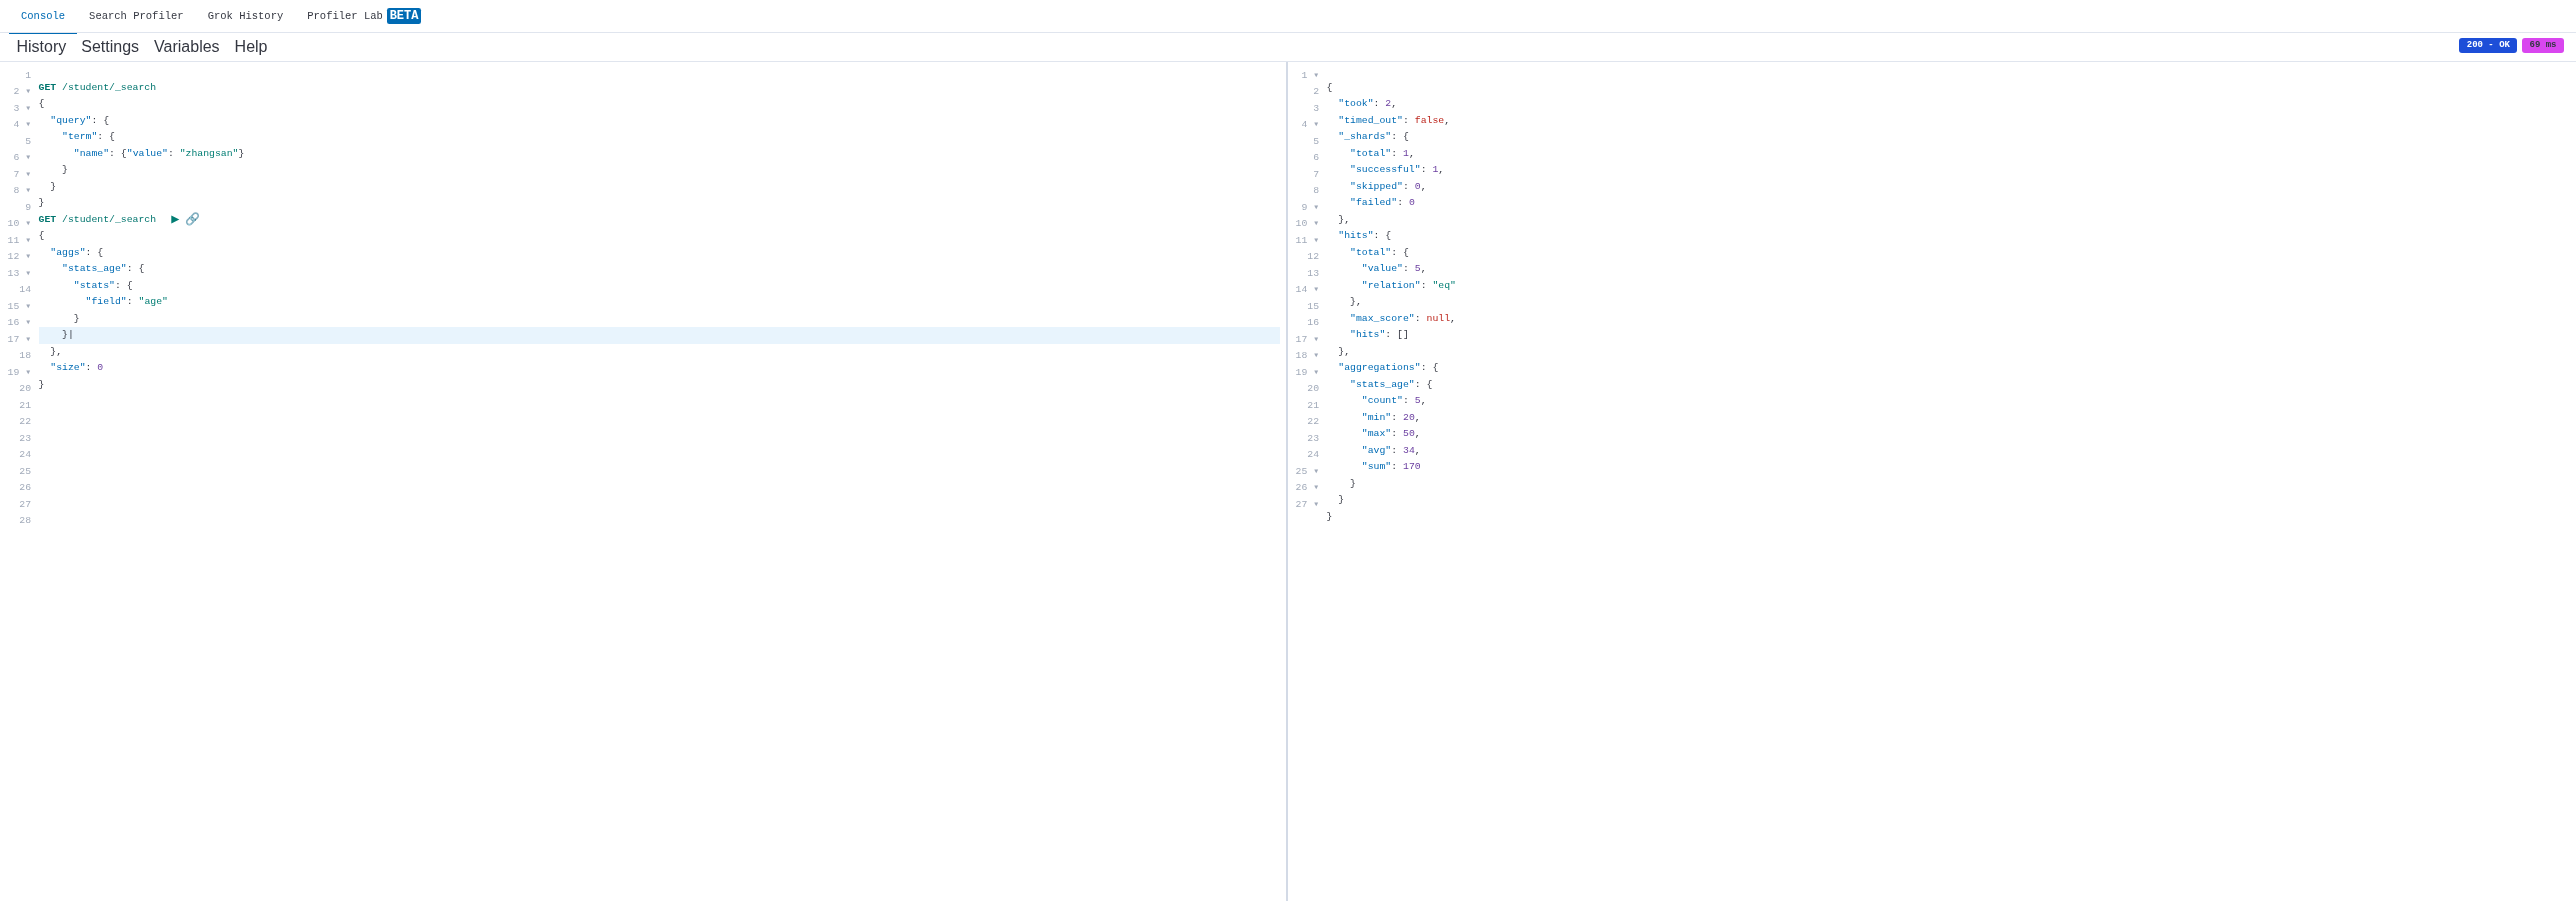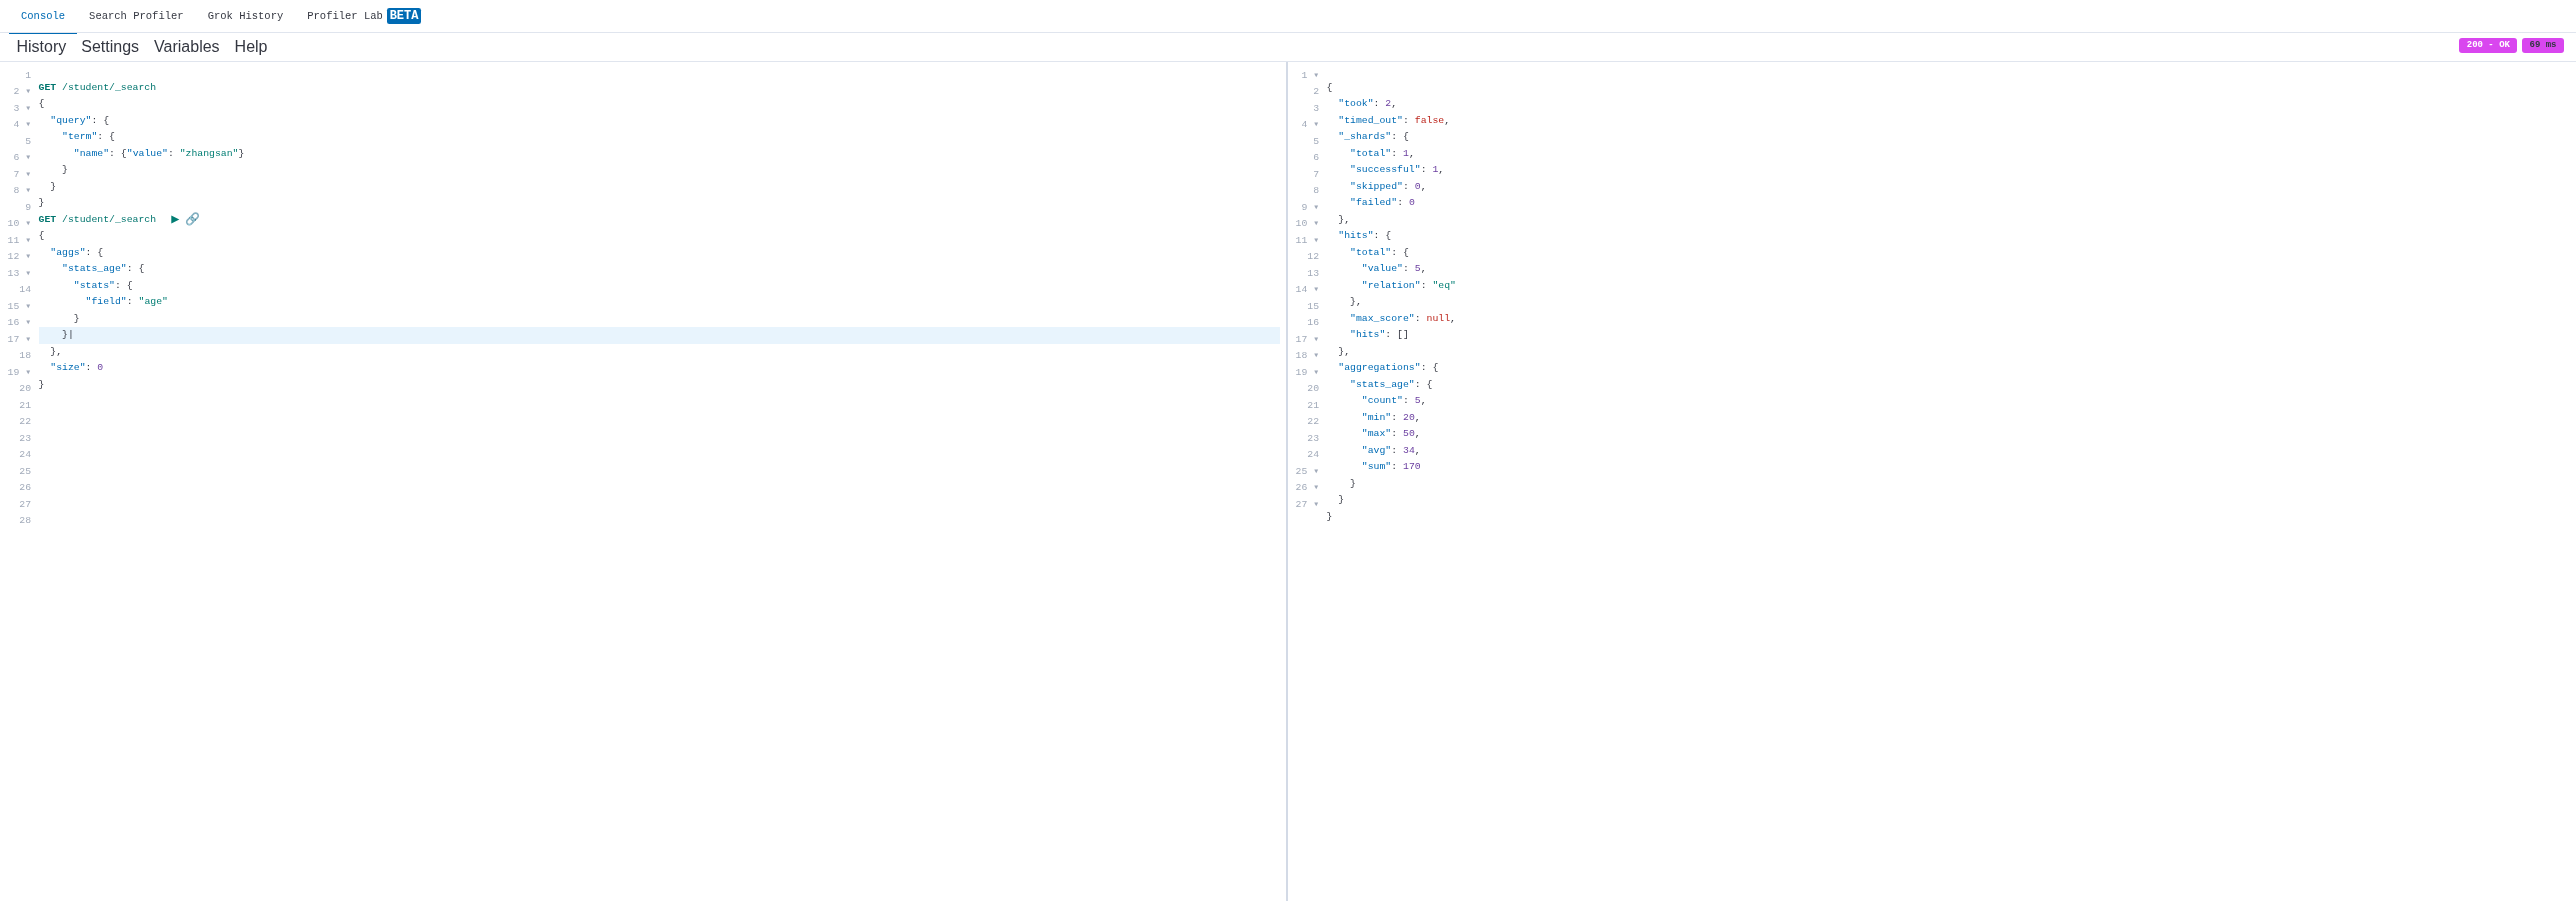--- a/index.html
+++ b/index.html
@@ -79,21 +79,21 @@
       gap: 4.5px;
       z-index: 10;
     }
     .status-badge {
       padding: 2.3px 7.5px;
       border-radius: 3px;
       font-size: 9px;
       font-weight: 600;
     }
     .status-ok {
-      background: #d946ef;
+      background: #1d4ed8;
       color: #fff;
     }
     .status-time {
       background: #d946ef;
       color: #343741;
     }
 
     
     .main-content {
       display: flex;

